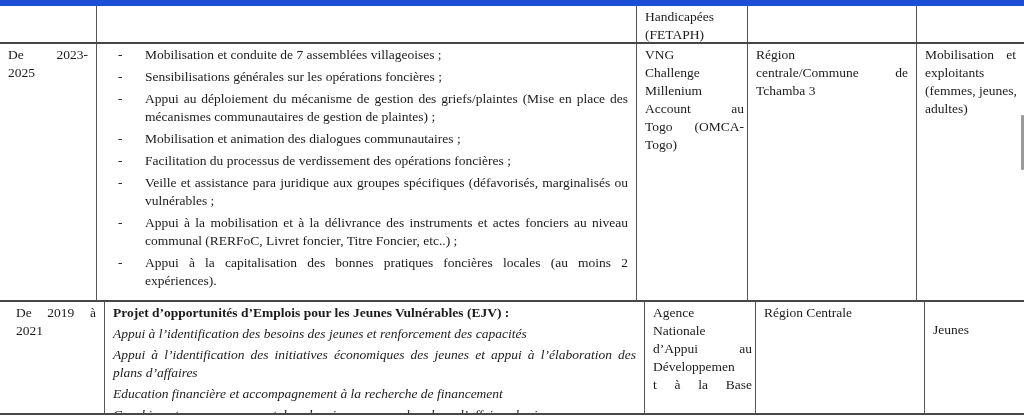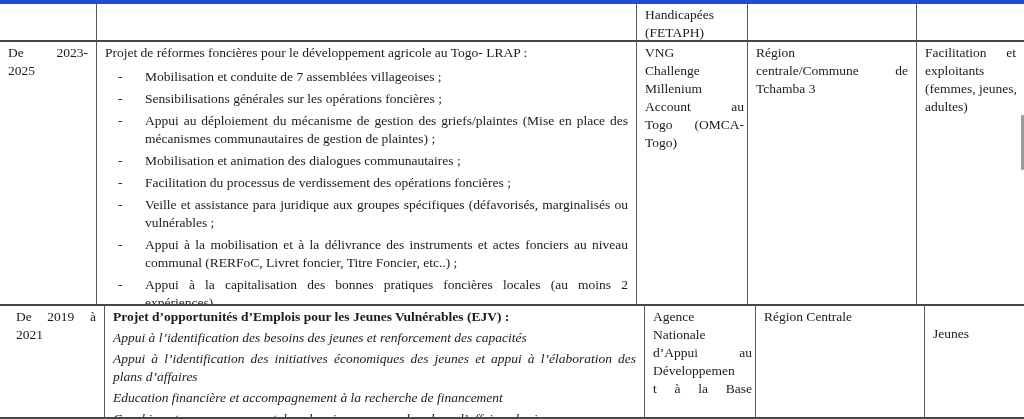--- a/index.html
+++ b/index.html
@@ -4,21 +4,21 @@
 <style>
   html,body{margin:0;padding:0;background:#ffffff;}
   body{
     width:1024px;height:419px;overflow:hidden;position:relative;
     font-family:"Liberation Serif","DejaVu Serif",serif;
     font-size:13.5px;line-height:18px;color:#1b1b1b;
     -webkit-font-smoothing:antialiased;
   }
   .tbl{
     position:absolute;left:0;top:0;width:1024px;height:415px;
-    border-top:4px solid #1d4ed8;
+    border-top:6px solid #1d4ed8;
     display:flex;flex-direction:column;box-sizing:border-box;
   }
   .row{display:flex;flex-direction:row;box-sizing:border-box;border-bottom:2px solid #474747;}
   .row-partial{height:38px;}
   .row-lrap{height:264px;justify-content:center;}
   .row-ejv{height:113px;padding-left:8px;}
   .row-stub{height:2px;border-bottom:none;flex:1;}
   .cell{box-sizing:border-box;border-right:1px solid #585858;padding:2px 8px 0 8px;overflow:hidden;}
   .c1{width:97px;}
   .c2{width:540px;}
@@ -54,21 +54,20 @@
     <div class="cell c4"></div>
     <div class="cell c5"></div>
   </div>
 
   <div class="row row-lrap">
     <div class="cell c1">
       <div class="line jl">De 2023-</div>
       <div class="line">2025</div>
     </div>
     <div class="cell c2">
-      <div class="title">Projet de réformes foncières pour le développement agricole au Togo- LRAP :</div>
       <div class="bullet">
         <span class="dash">-</span>
         <span>Mobilisation et conduite de 7 assemblées villageoises ;</span>
       </div>
       <div class="bullet">
         <span class="dash">-</span>
         <span>Sensibilisations générales sur les opérations foncières ;</span>
       </div>
       <div class="bullet">
         <span class="dash">-</span>
@@ -102,21 +101,21 @@
       <div class="line jl">Account au</div>
       <div class="line jl">Togo (OMCA-</div>
       <div class="line">Togo)</div>
     </div>
     <div class="cell c4">
       <div class="line">Région</div>
       <div class="line jl">centrale/Commune de</div>
       <div class="line">Tchamba 3</div>
     </div>
     <div class="cell c5">
-      <div class="line jl">Facilitation et</div>
+      <div class="line jl">Mobilisation et</div>
       <div class="line">exploitants</div>
       <div class="line">(femmes, jeunes,</div>
       <div class="line">adultes)</div>
     </div>
   </div>
 
   <div class="row row-ejv">
     <div class="cell c1">
       <div class="line jl">De 2019 à</div>
       <div class="line">2021</div>

